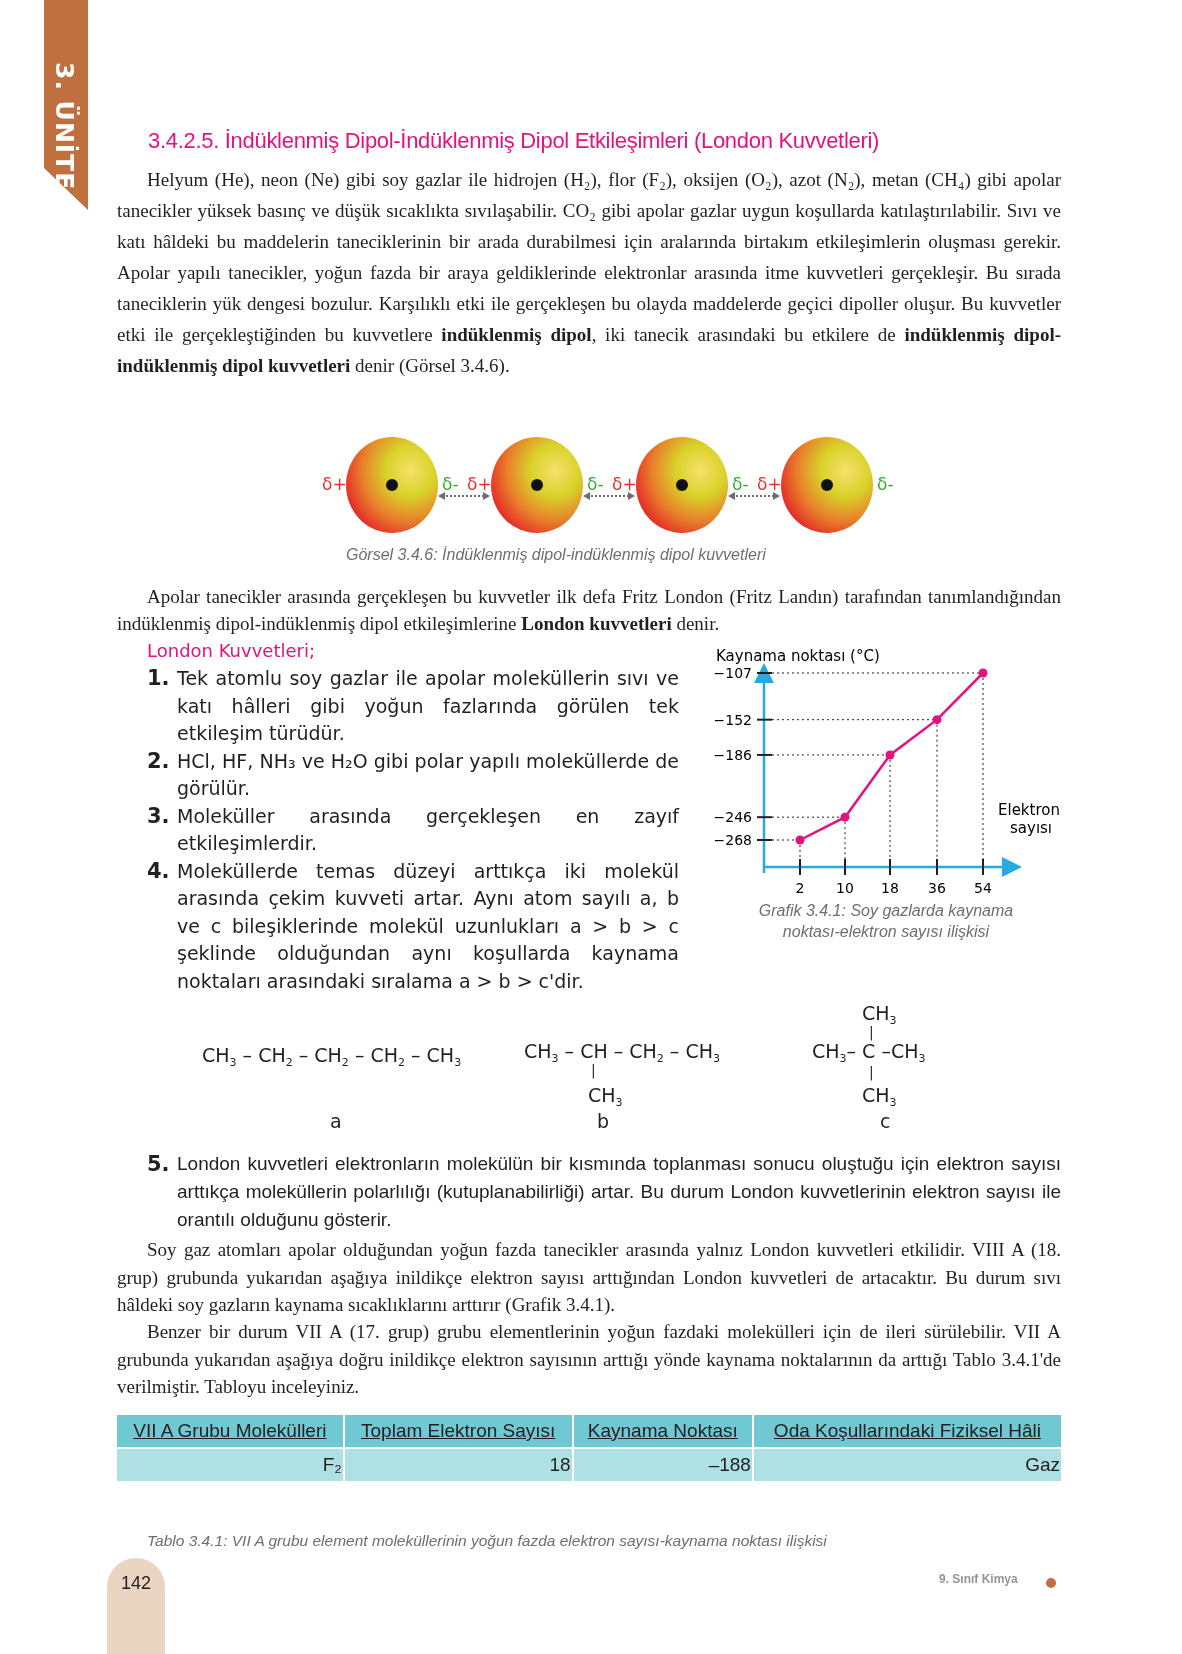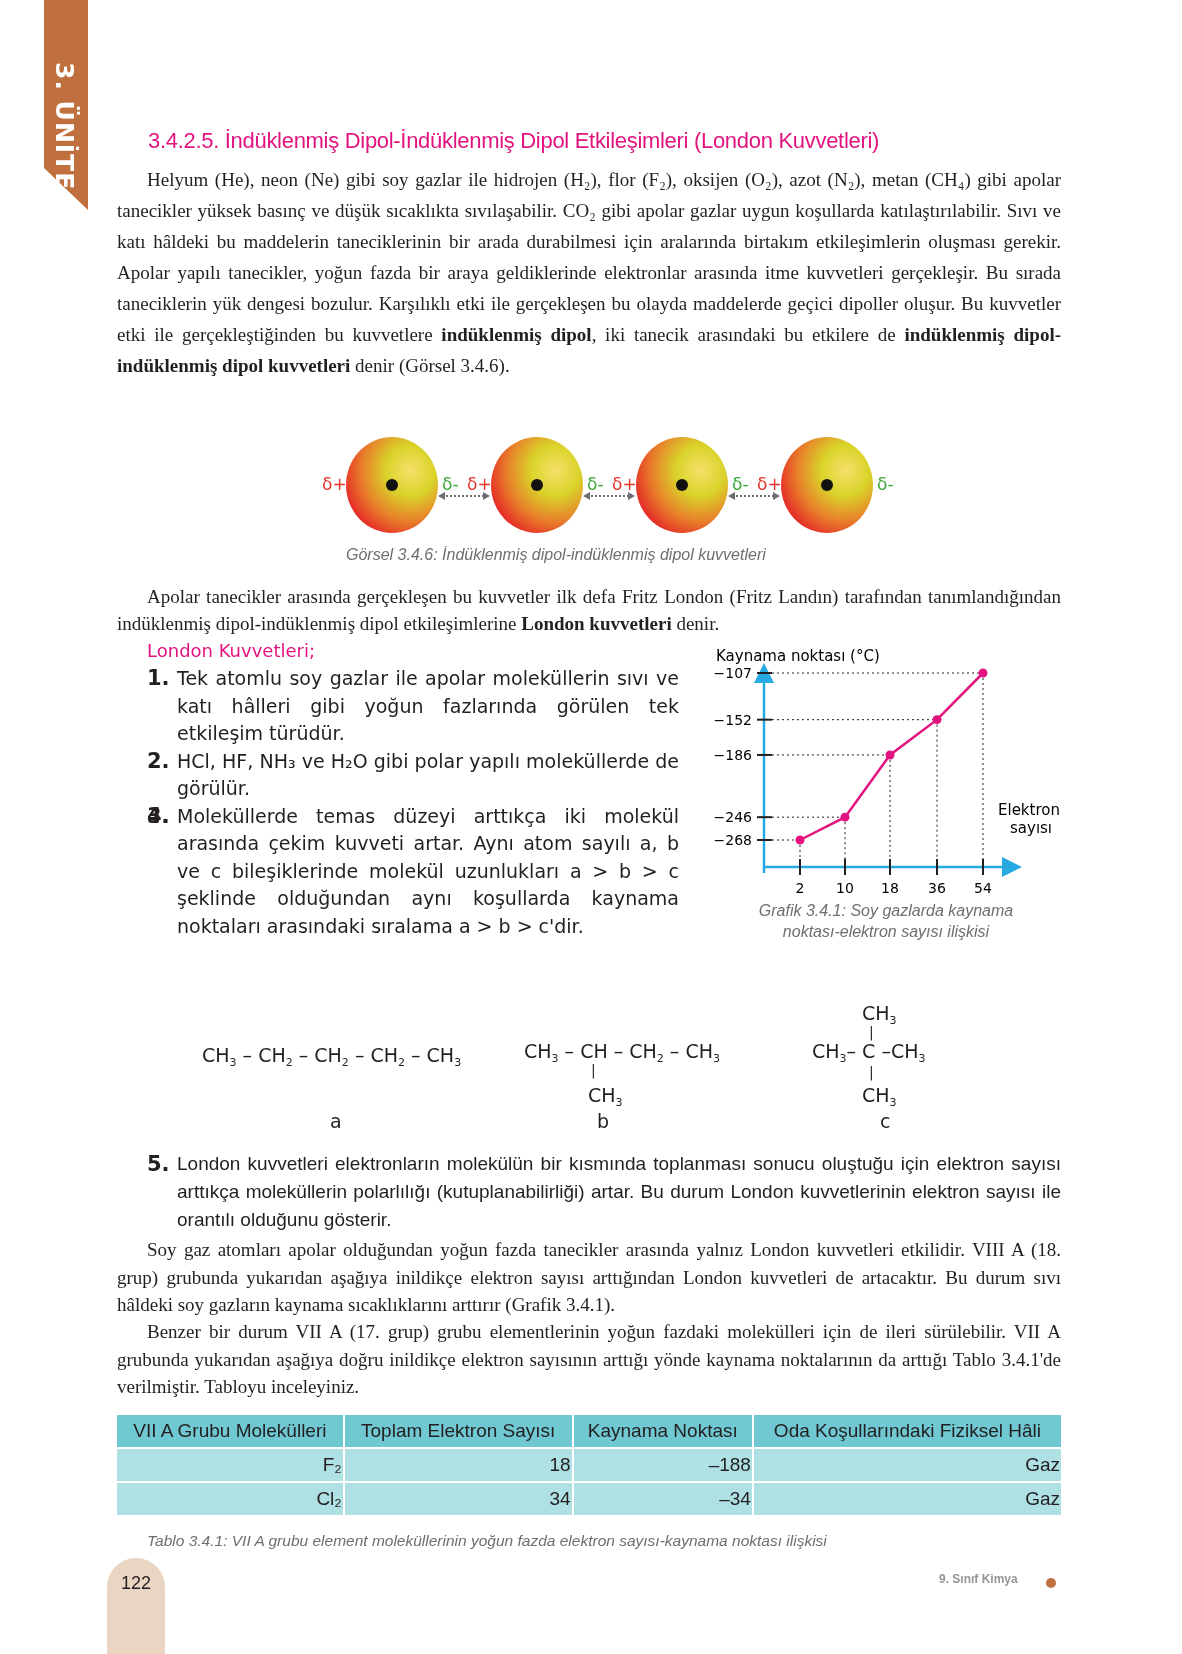--- a/index.html
+++ b/index.html
@@ -17,21 +17,21 @@
   .list{position:absolute;left:147px;top:665px;width:532px;font-size:19px;line-height:27.5px;font-family:"DejaVu Sans",sans-serif;}
   .li{position:relative;padding-left:30px;text-align:justify;}
   .li .num{position:absolute;left:0;top:0;font-weight:bold;font-size:21px;}
   .chart{position:absolute;left:700px;top:645px;width:360px;height:250px;}
   .chart text{font-family:"DejaVu Sans",sans-serif;}
   .mol{position:absolute;font-size:19px;font-family:"DejaVu Sans",sans-serif;}
   .mol sub{font-size:11px;}
   .mol-label{position:absolute;font-size:19px;font-family:"DejaVu Sans",sans-serif;}
   .li5{position:absolute;left:147px;top:1150px;width:914px;font-size:19px;line-height:28px;font-family:"Liberation Sans",sans-serif;}
   table.t{position:absolute;left:117px;top:1415px;width:946px;border-collapse:collapse;font-size:19px;font-family:"Liberation Sans",sans-serif;}
-  table.t th{background:#6fc8d2;font-weight:normal;height:32px;border-right:2px solid #fff;border-bottom:2px solid #fff;padding:0 6px;}
+  table.t th{background:#6fc8d2;font-weight:normal;height:32px;border-right:2px solid #fff;border-bottom:2px solid #fff;padding:0 6px;text-decoration:underline;}
   table.t td{background:#aee0e4;text-align:right;height:30px;border-right:2px solid #fff;border-bottom:2px solid #fff;}
   .footer-tab{position:absolute;left:107px;top:1558px;width:58px;height:100px;background:#ead5c3;border-radius:30px 30px 0 0;}
   .page-num{position:absolute;left:121px;top:1573px;font-size:18px;font-family:"Liberation Sans",sans-serif;}
   .book{position:absolute;left:939px;top:1572px;font-size:12px;font-weight:bold;color:#939598;font-family:"Liberation Sans",sans-serif;}
   .book-dot{position:absolute;left:1046px;top:1578px;width:10px;height:10px;border-radius:50%;background:#c0703e;}
 </style>
 </head>
 <body>
 
 <div class="unit-tab">
@@ -82,21 +82,21 @@
 
 <div class="para" style="top:583px;line-height:27px;">
   <p><span>Apolar tanecikler arasında gerçekleşen bu kuvvetler ilk defa Fritz London (Fritz Landın) tarafından tanımlandığından indüklenmiş dipol-indüklenmiş dipol etkileşimlerine </span><b>London kuvvetleri</b><span> denir.</span></p>
 </div>
 
 <div class="sec-label">London Kuvvetleri;</div>
 
 <div class="list">
   <div class="li"><span class="num">1.</span><span>Tek atomlu soy gazlar ile apolar moleküllerin sıvı ve katı hâlleri gibi yoğun fazlarında görülen tek etkileşim türüdür.</span></div>
   <div class="li"><span class="num">2.</span><span>HCl, HF, NH₃ ve H₂O gibi polar yapılı moleküllerde de görülür.</span></div>
-  <div class="li"><span class="num">3.</span></div>
+  <div class="li"><span class="num">3.</span><span>Moleküller arasında gerçekleşen en zayıf etkileşimlerdir.</span></div>
   <div class="li"><span class="num">4.</span><span>Moleküllerde temas düzeyi arttıkça iki molekül arasında çekim kuvveti artar. Aynı atom sayılı a, b ve c bileşiklerinde molekül uzunlukları a &gt; b &gt; c şeklinde olduğundan aynı koşullarda kaynama noktaları arasındaki sıralama a &gt; b &gt; c'dir.</span></div>
 </div>
 
 <svg class="chart" viewBox="0 0 360 250">
   <defs>
     <marker id="arr" markerWidth="8" markerHeight="8" refX="4" refY="4" orient="auto">
         <path d="M0,0 L8,4 L0,8 Z" fill="#27aae1"></path>
       </marker>
   </defs>
   <text x="16" y="16" font-size="15">Kaynama noktası (°C)</text>
@@ -180,26 +180,20 @@
     <th>Oda Koşullarındaki Fiziksel Hâli</th>
   </tr>
     </thead>
   <tbody>
     <tr>
       <td>F₂</td>
       <td>18</td>
       <td>–188</td>
       <td>Gaz</td>
     </tr>
-    <tr>
-      <td>Cl₂</td>
-      <td>34</td>
-      <td>–34</td>
-      <td>Gaz</td>
-    </tr>
   </tbody>
 </table>
 <div class="caption" style="left:147px;top:1532px;font-size:15.5px;">Tablo 3.4.1: VII A grubu element moleküllerinin yoğun fazda elektron sayısı-kaynama noktası ilişkisi</div>
 
 <div class="footer-tab"></div>
-<div class="page-num">122</div>
+<div class="page-num">142</div>
 <div class="book">9. Sınıf Kimya</div>
 <div class="book-dot"></div>
 
 </body></html>

